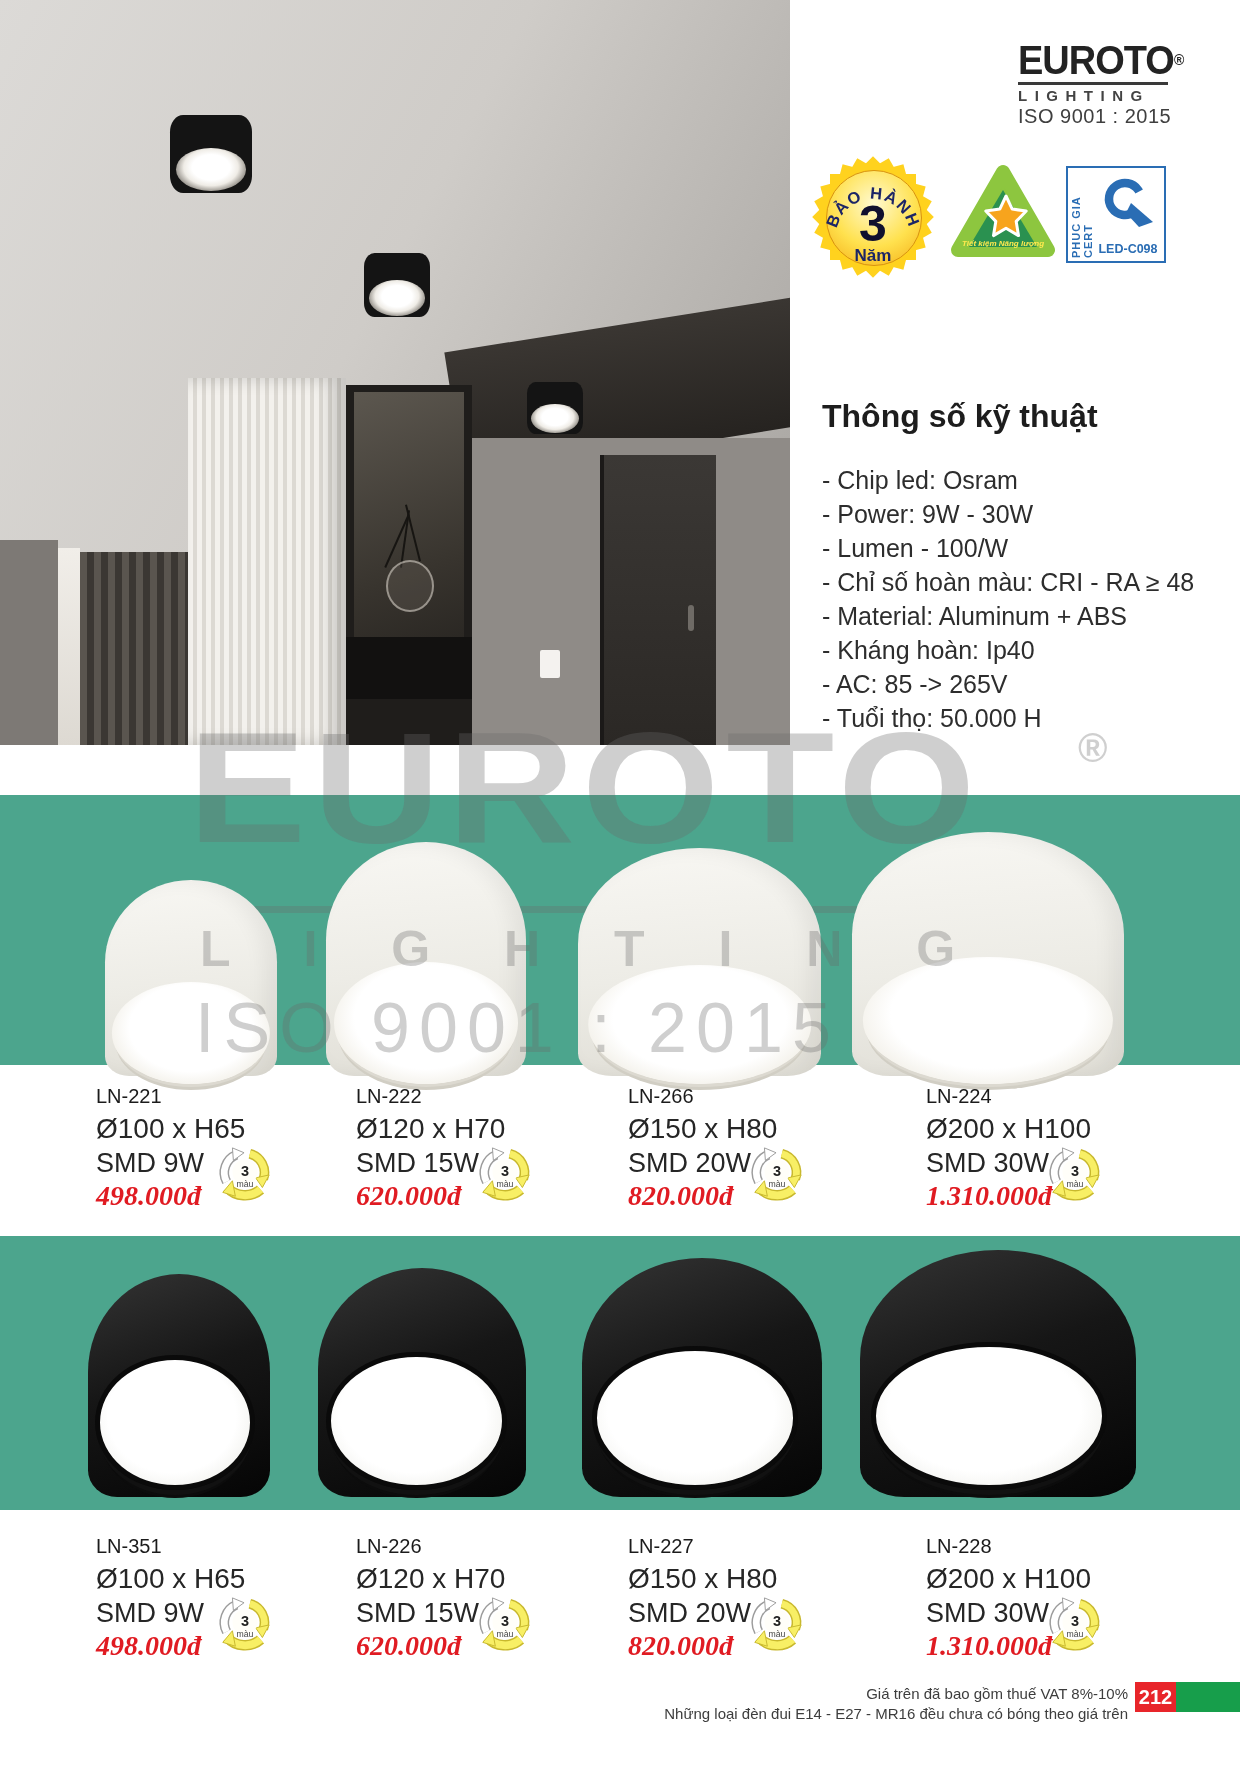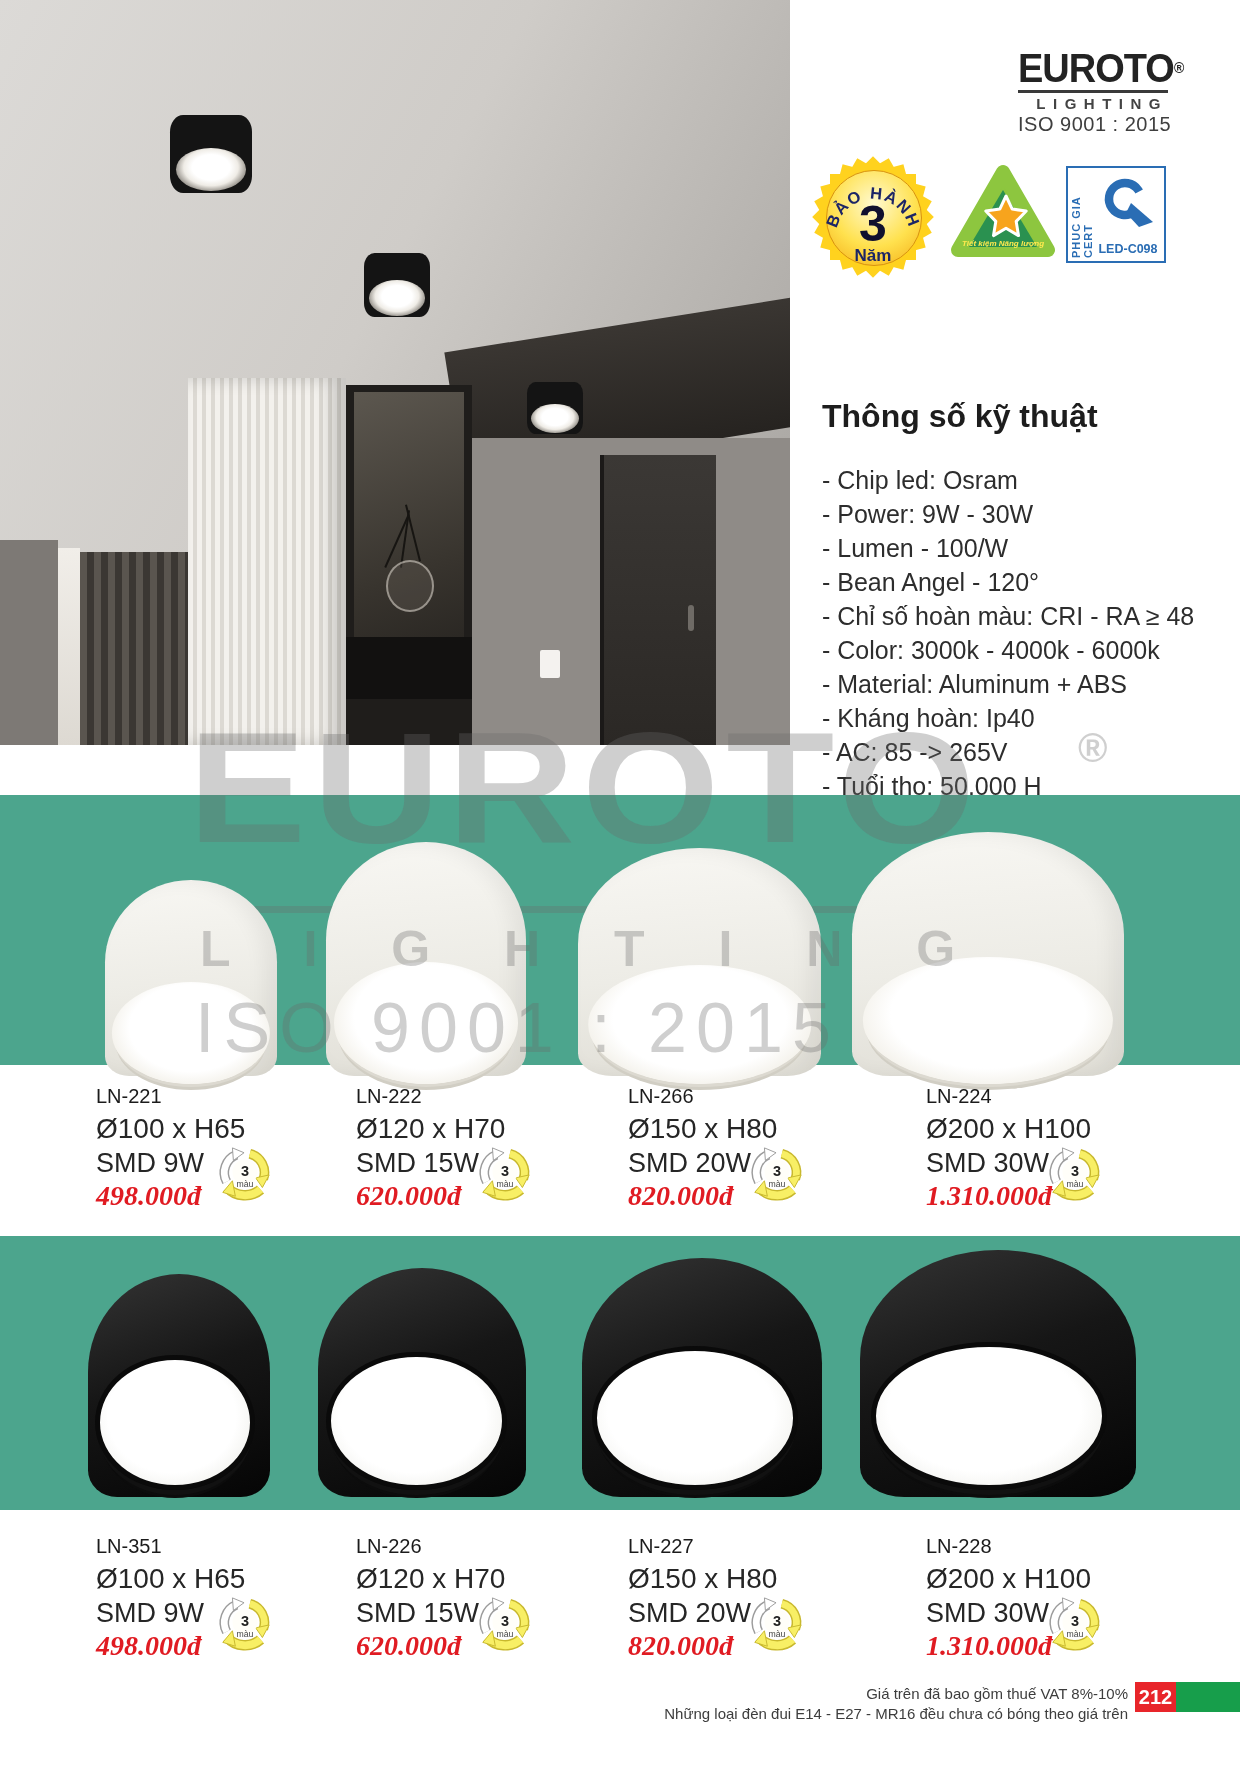--- a/index.html
+++ b/index.html
@@ -29,21 +29,21 @@
   .wall-right{position:absolute;left:472px;top:438px;width:318px;height:307px;background:#8f8b87;}
   .door{position:absolute;left:128px;top:17px;width:112px;height:290px;
         background:linear-gradient(#3b3835,#2b2825);border-left:4px solid #1b1918;}
   .door-handle{position:absolute;left:84px;top:150px;width:6px;height:26px;background:#6f6b66;border-radius:3px;}
   .switch{position:absolute;left:68px;top:212px;width:20px;height:28px;background:#f4f2ef;border-radius:2px;}
   .plight{position:absolute;background:#141414;border-radius:16%/22%;}
   .plens{position:absolute;left:7%;bottom:2%;width:86%;height:56%;border-radius:50%;
          background:radial-gradient(ellipse at 50% 45%,#ffffff 0 38%,#efece6 55%,#9a968f 72%,#2a2a2a 82%,#111 100%);}
 
   
-  .logo{position:absolute;right:72px;top:48px;width:150px;text-align:right;color:#232323;}
+  .logo{position:absolute;right:72px;top:40px;width:150px;text-align:left;color:#232323;}
   .logo .brand{font-size:38px;font-weight:900;letter-spacing:-1px;transform:scaleY(1.08);line-height:40px;white-space:nowrap;}
   .logo .reg{font-size:14px;font-weight:bold;vertical-align:top;}
   .logo .tag{border-top:3px solid #3a3a3a;margin-top:2px;padding-top:2px;font-size:15px;font-weight:bold;
              letter-spacing:7.5px;color:#434343;white-space:nowrap;}
   .logo .iso{font-size:20px;color:#3f3f3f;letter-spacing:.5px;margin-top:1px;white-space:nowrap;}
 
   
   .warranty{position:absolute;left:805px;top:148px;width:136px;height:137px;}
   .ray{position:absolute;left:25px;top:26px;width:86px;height:86px;background:#ffd21e;}
   .wcore{position:absolute;left:21px;top:22px;width:94px;height:94px;border-radius:50%;
@@ -183,23 +183,21 @@
       <polygon points="37,31 59,50 45,55 32,41" fill="#2a6db4"></polygon>
     </svg>
     <div class="certcode">LED-C098</div>
   </div>
 
   <div class="specs">
     <div class="title">Thông số kỹ thuật</div>
     <div class="line">- Chip led: Osram</div>
     <div class="line">- Power: 9W - 30W</div>
     <div class="line">- Lumen - 100/W</div>
-    <div class="line">- Bean Angel - 120°</div>
     <div class="line">- Chỉ số hoàn màu: CRI - RA ≥ 48</div>
-    <div class="line">- Color: 3000k - 4000k - 6000k</div>
     <div class="line">- Material: Aluminum + ABS</div>
     <div class="line">- Kháng hoàn: Ip40</div>
     <div class="line">- AC: 85 -&gt; 265V</div>
     <div class="line">- Tuổi thọ: 50.000 H</div>
   </div>
 
   <div class="band band1"></div>
   <div class="wlight" style="left:105px;top:880px;width:172px;height:196px;">
     <div class="wlens"></div>
   </div>

